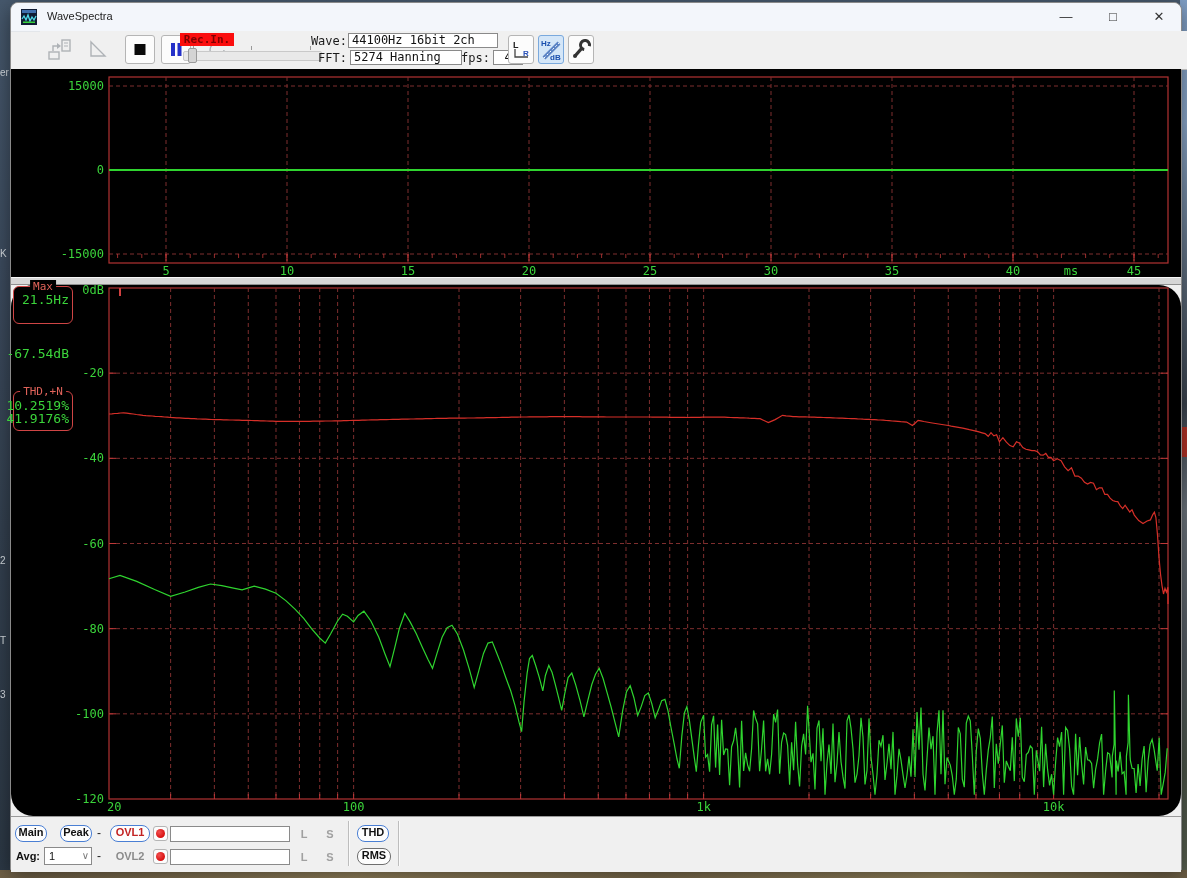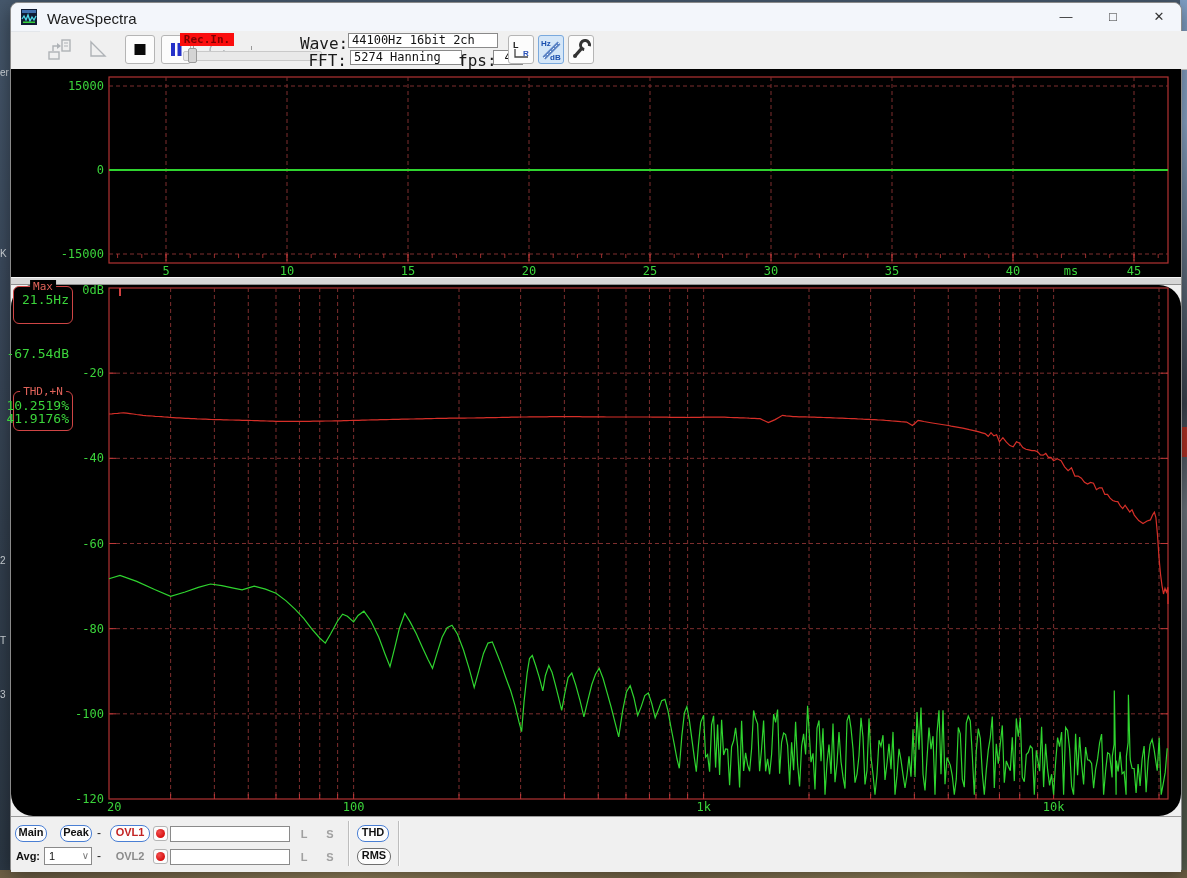--- a/index.html
+++ b/index.html
@@ -15,37 +15,37 @@
   #desktop-bottom-strip{position:absolute;left:0;bottom:0;width:1187px;height:8px;
     background:linear-gradient(90deg,#6f6046 0%,#93825c 30%,#7b6b4c 55%,#96865e 80%,#6d5f45 100%);}
   .frag{position:absolute;left:0;width:10px;overflow:hidden;color:#d7dde2;font-size:10px;line-height:10px;}
   
   #app-window{position:absolute;left:10px;top:2px;width:1170px;height:866px;
     background:#f0f0f0;border:1px solid #8a8a8a;border-radius:8px 8px 0 0;
     box-shadow:0 6px 20px rgba(0,0,0,.45);box-sizing:content-box;}
   .titlebar{position:absolute;left:0;top:0;width:100%;height:28px;background:#f3f6fb;
     border-radius:8px 8px 0 0;border-bottom:1px solid #e3e6ea;}
   .app-icon{position:absolute;left:10px;top:6px;width:16px;height:16px;}
-  .title-text{position:absolute;left:36px;top:7px;font-size:15px;color:#1c1c1c;}
+  .title-text{position:absolute;left:36px;top:7px;font-size:11px;color:#1c1c1c;}
   .win-btn{position:absolute;top:4px;width:30px;height:20px;text-align:center;line-height:20px;
     font-size:13px;color:#333;}
   
   .toolbar{position:absolute;left:0;top:28px;width:100%;height:38px;background:#f0f0f0;
     border-bottom:1px solid #b9b9b9;margin-left:29px;}
   .tb-btn{position:absolute;top:4px;width:30px;height:29px;}
   .tb-raised{background:#fcfcfc;border:1px solid #b5b5b5;border-radius:3px;box-sizing:border-box;}
   .rec-in{position:absolute;left:140px;top:2px;width:54px;height:13px;background:#fb0d0d;
     color:#7e0000;font-family:"DejaVu Sans Mono",monospace;font-size:11px;font-weight:bold;
     line-height:13px;text-align:center;z-index:5;}
   .slider-track{position:absolute;left:143px;top:20px;width:139px;height:10px;background:#e9e9e9;
     border:1px solid #c9c9c9;border-radius:2px;box-sizing:border-box;}
   .slider-thumb{position:absolute;left:148px;top:17px;width:9px;height:15px;background:#d4d4d4;
     border:1px solid #9a9a9a;border-radius:2px;box-sizing:border-box;}
   .slider-tick{position:absolute;top:15px;width:1px;height:4px;background:#9a9a9a;}
-  .tb-label{position:absolute;font-family:"DejaVu Sans Mono",monospace;font-size:16px;color:#1a1a1a;
+  .tb-label{position:absolute;font-family:"DejaVu Sans Mono",monospace;font-size:12px;color:#1a1a1a;
     text-align:right;}
   .tb-field{position:absolute;background:#ffffff;border:1px solid #8a8a8a;box-sizing:border-box;
     font-family:"DejaVu Sans Mono",monospace;font-size:12px;color:#111;padding:0 3px;line-height:13px;}
   
   .panel{position:absolute;left:0;width:1170px;background:#000;}
   #wave-panel{top:66px;height:208px;}
   #panel-sep{position:absolute;left:0;top:274px;width:1170px;height:8px;background:#d6d6d6;
     border-top:1px solid #f7f7f7;border-bottom:1px solid #8f8f8f;box-sizing:border-box;}
   #spec-panel{top:282px;height:531px;border-radius:22px;}
   .infobox{position:absolute;left:2px;width:58px;border:1px solid #cf4545;border-radius:6px;

